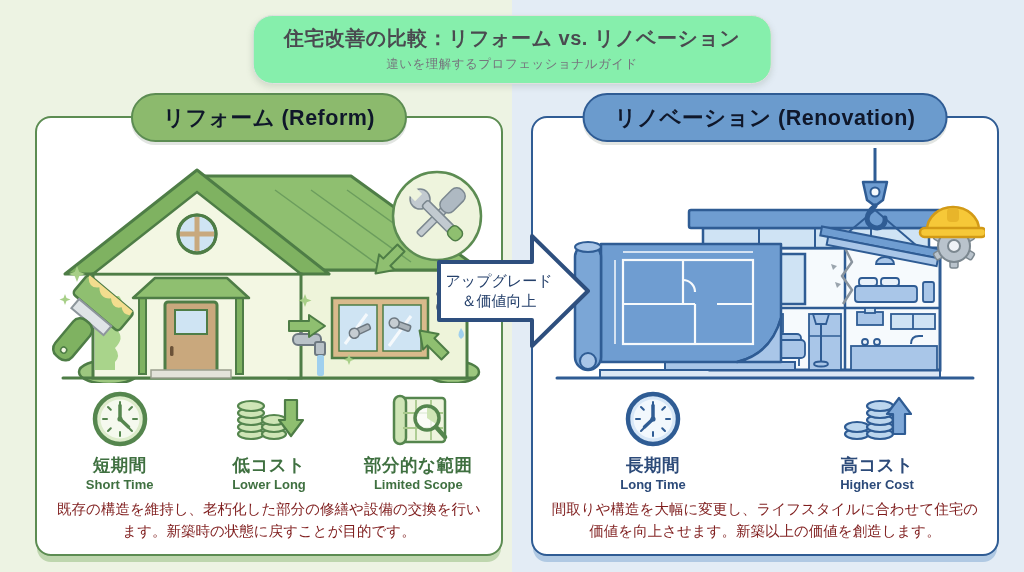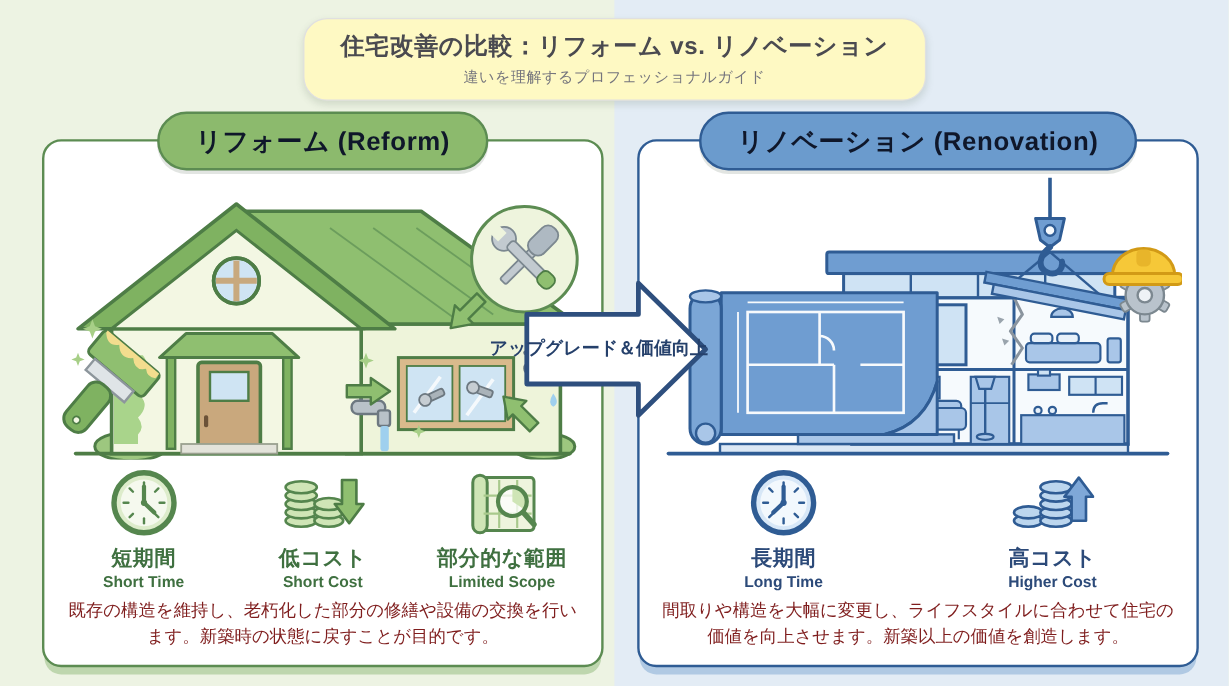--- a/index.html
+++ b/index.html
@@ -1,21 +1,21 @@
 <!DOCTYPE html>
 <html style="--bg-left: #edf3e3; --bg-right: #e3ecf5; --reform-accent: #8cba6d; --reform-border: #5c8c52; --reform-text: #3f7040; --renovation-accent: #6b9bcd; --renovation-border: #2f5c94; --renovation-text: #2c4a79; --arrow-text: #25406b; --arrow-border: #2e4f7e;"><head>
 <meta charset="utf-8">
 <style>
   html,body{margin:0;padding:0;}
   body{font-family:"Liberation Sans","DejaVu Sans",sans-serif;}
   .stage{position:relative;width:1024px;height:572px;overflow:hidden;background:#eef3e4;}
   .bg-left{position:absolute;left:0;top:0;width:512px;height:572px;background:var(--bg-left,#edf3e3);}
   .bg-right{position:absolute;left:512px;top:0;width:512px;height:572px;background:var(--bg-right,#e3ecf5);}
 
-  .title-box{position:absolute;left:50%;top:15px;transform:translateX(-50%);background:#fef9c3;
+  .title-box{position:absolute;left:50%;top:15px;transform:translateX(-50%);background:#86efac;
     border:1px solid #e0e0e0;border-radius:20px;padding:9px 30px 10px;text-align:center;
     box-shadow:0 3px 6px rgba(90,110,90,.18);z-index:30;white-space:nowrap;}
   .title-main{font-size:20px;font-weight:bold;color:#4a4a50;letter-spacing:.5px;}
   .title-sub{font-size:12.5px;color:#75757d;margin-top:4px;letter-spacing:.5px;}
 
   .panel{position:absolute;top:116px;width:464px;height:436px;background:#ffffff;border-radius:16px;z-index:5;}
   .reform-panel{left:35px;border:2.5px solid var(--reform-border,#5c8c52);
     box-shadow:0 8px 0 -2px rgba(121,169,95,.40);}
   .renovation-panel{left:531px;border:2.5px solid var(--renovation-border,#2f5c94);
     box-shadow:0 8px 0 -2px rgba(101,150,200,.40);}
@@ -34,21 +34,21 @@
   .f-jp{font-size:17.5px;font-weight:bold;margin-top:3px;letter-spacing:.5px;}
   .f-en{font-size:13px;font-weight:bold;margin-top:0px;}
   .reform-panel .f-jp,.reform-panel .f-en{color:var(--reform-text,#3f7040);}
   .renovation-panel .f-jp,.renovation-panel .f-en{color:var(--renovation-text,#2c4a79);}
 
   .desc{position:absolute;top:380px;left:18px;right:18px;text-align:center;font-size:14.5px;
     line-height:1.55;color:#7f1d1d;font-weight:500;}
 
   .upgrade-arrow{position:absolute;left:436px;top:232px;width:158px;height:118px;z-index:20;}
   .upgrade-arrow .arrow-text{position:absolute;left:4px;top:30px;width:118px;height:58px;display:flex;
-    align-items:center;justify-content:center;font-weight:bold;font-size:15px;
+    flex-direction:column;align-items:center;justify-content:center;font-weight:normal;font-size:15px;
     color:var(--arrow-text,#25406b);line-height:1.35;white-space:nowrap;}
 </style>
 </head>
 <body>
 
 <div class="stage">
   <div class="bg-left"></div>
   <div class="bg-right"></div>
 
   <div class="title-box">
@@ -203,21 +203,21 @@
             <ellipse cx="17" cy="32" rx="13" ry="5"></ellipse>
               <ellipse cx="17" cy="25" rx="13" ry="5"></ellipse>
             <ellipse cx="17" cy="18" rx="13" ry="5"></ellipse>
             <ellipse cx="40" cy="46" rx="12" ry="5"></ellipse>
               <ellipse cx="40" cy="39" rx="12" ry="5"></ellipse>
             <ellipse cx="40" cy="32" rx="12" ry="5"></ellipse>
           </g>
           <polygon points="51,12 63,12 63,32 69,32 57,48 45,32 51,32" fill="#8fbf70" stroke="#4e7d46" stroke-width="2.2" stroke-linejoin="round"></polygon>
         </svg>
         <div class="f-jp">低コスト</div>
-        <div class="f-en">Short Cost</div>
+        <div class="f-en">Lower Long</div>
       </div>
       <div class="feature">
         <svg viewBox="0 0 66 62" width="66" height="62">
           <rect x="16" y="10" width="44" height="44" rx="3" fill="#eef4dd" stroke="#55864e" stroke-width="2.5"></rect>
           <rect x="9" y="8" width="12" height="48" rx="6" fill="#cfe5b6" stroke="#55864e" stroke-width="2.5"></rect>
           <g stroke="#a8c98c" stroke-width="1.8">
             <line x1="31" y1="12" x2="31" y2="52"></line>
               <line x1="46" y1="12" x2="46" y2="52"></line>
             <line x1="18" y1="25" x2="58" y2="25"></line>
               <line x1="18" y1="40" x2="58" y2="40"></line>

